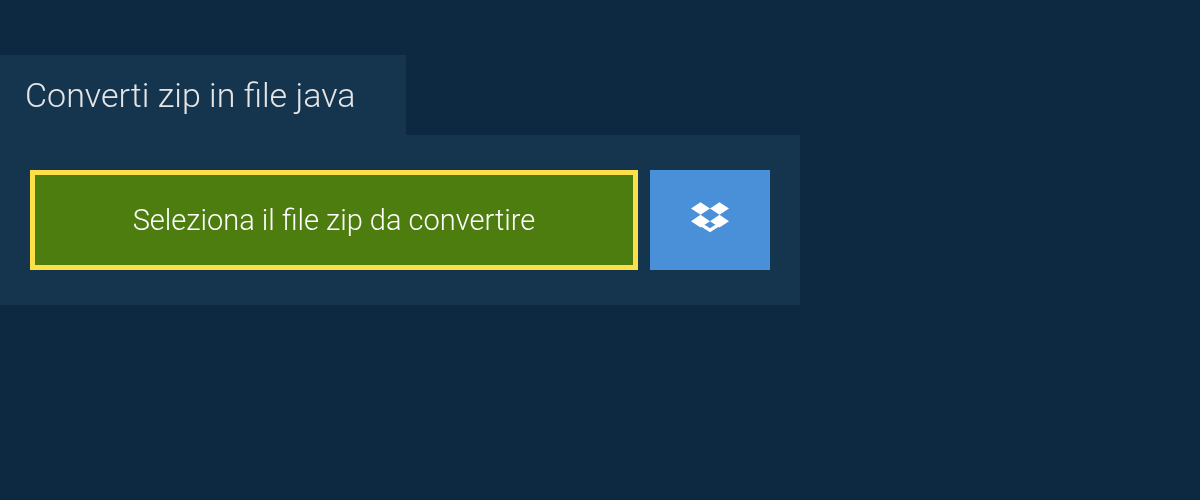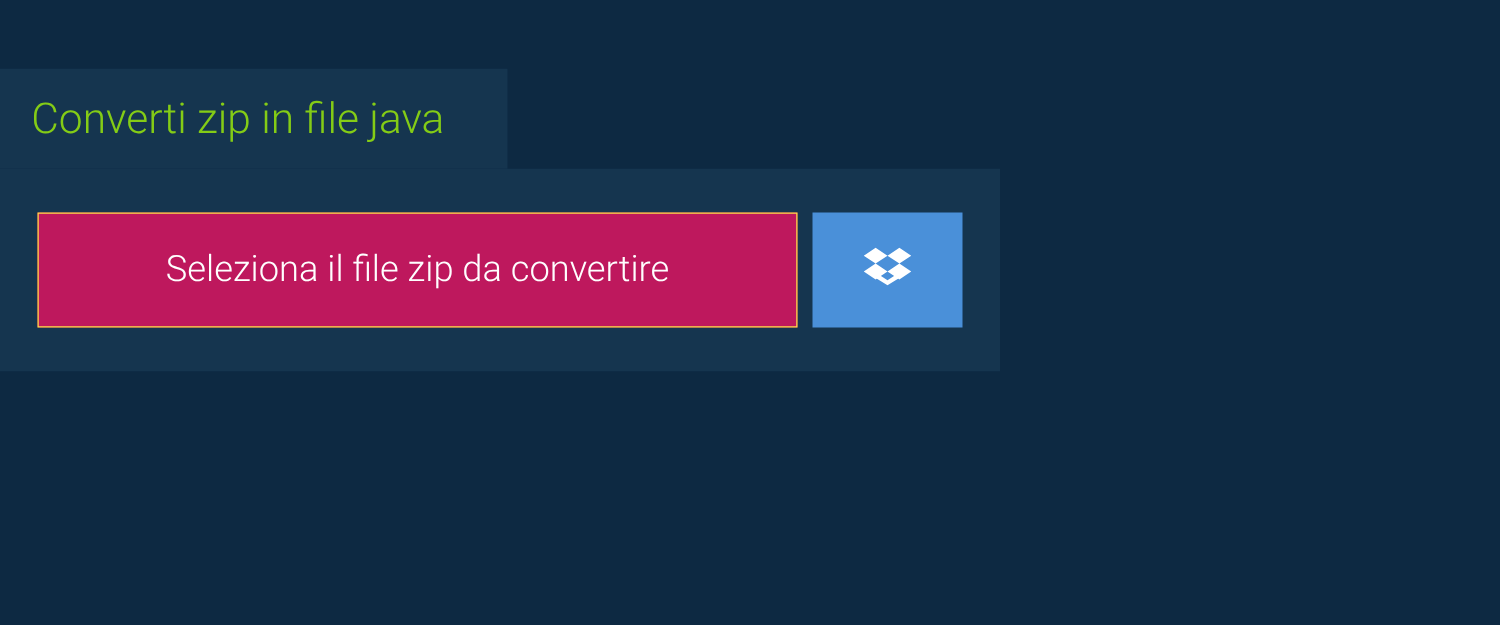--- a/index.html
+++ b/index.html
@@ -14,37 +14,37 @@
       font-family: -apple-system, BlinkMacSystemFont, "Segoe UI", Roboto, Helvetica, Arial, sans-serif;
       overflow: hidden;
     }
     .tab-header {
       display: inline-block;
       background-color: #15354f;
       padding: 20px 50px 20px 25px;
       margin-top: 55px;
     }
     .tab-label {
-      color: #84cc16;
+      color: #e5e5e5;
       font-size: 34px;
       font-weight: 300;
     }
     .content-panel {
       background-color: #15354f;
       padding: 35px 30px;
       width: 800px;
     }
     .button-row {
       display: flex;
       gap: 12px;
     }
     .select-file-button {
       flex: 1;
-      background-color: #be185d;
-      border: 1px solid #fde047;
+      background-color: #4d7c0f;
+      border: 5px solid #fde047;
       color: #ffffff;
       font-size: 29px;
       font-weight: 300;
       padding: 28px 20px;
       text-align: center;
       cursor: pointer;
       display: flex;
       align-items: center;
       justify-content: center;
     }

